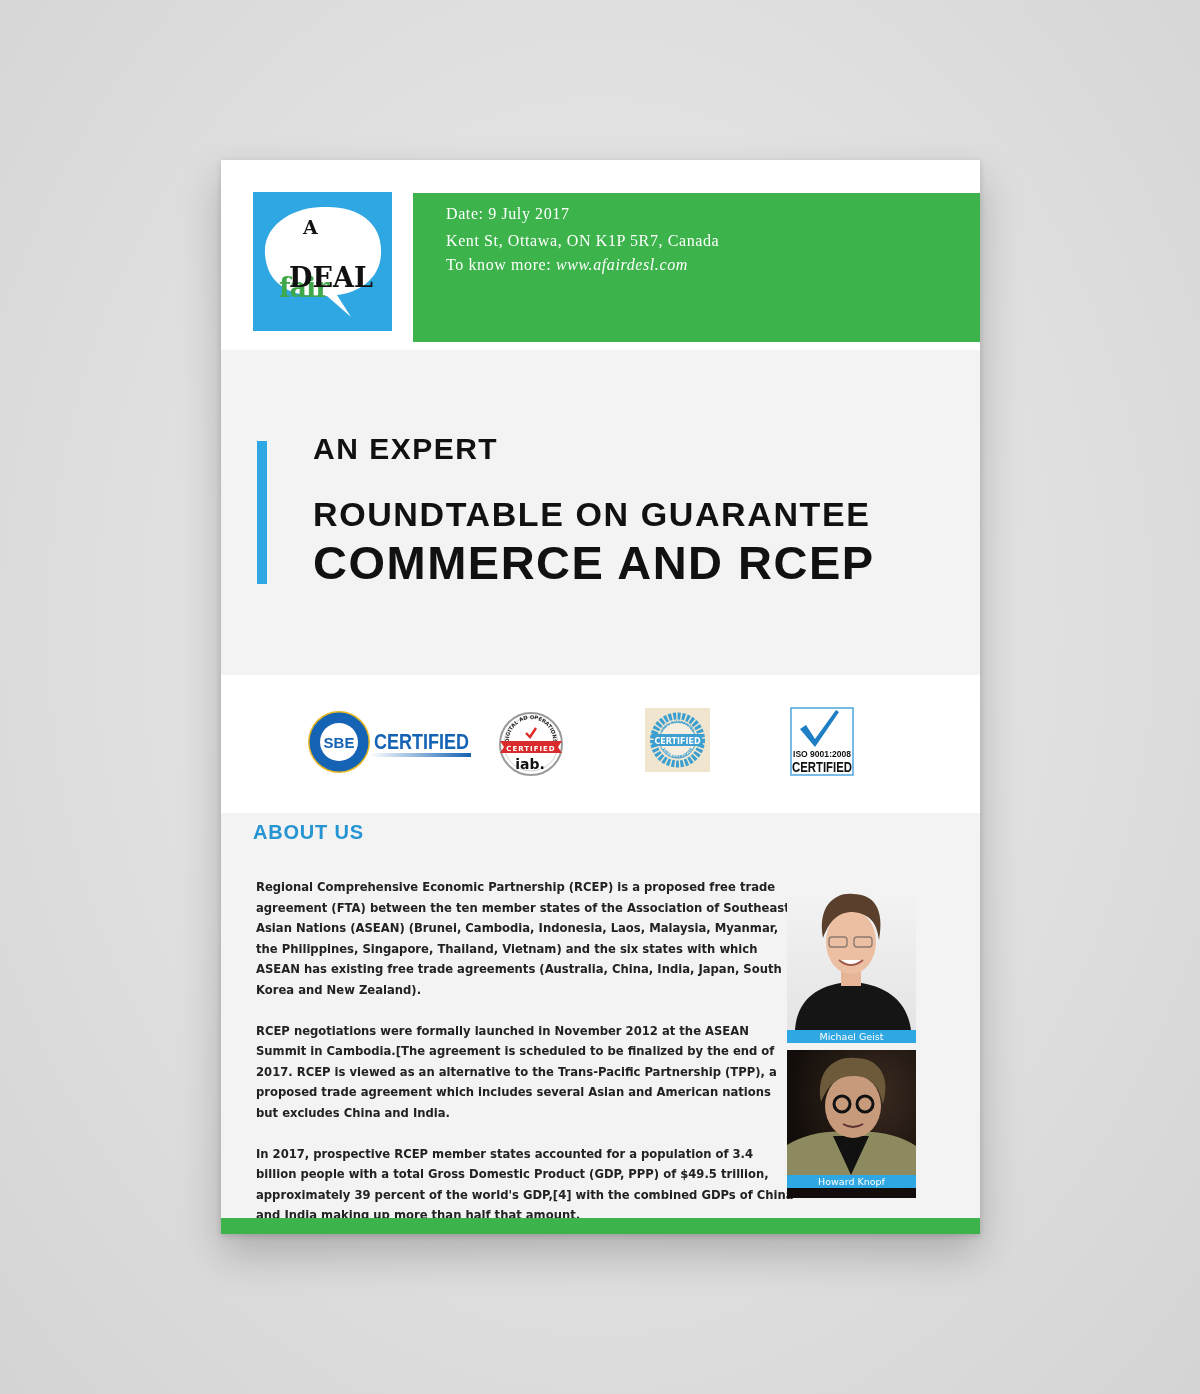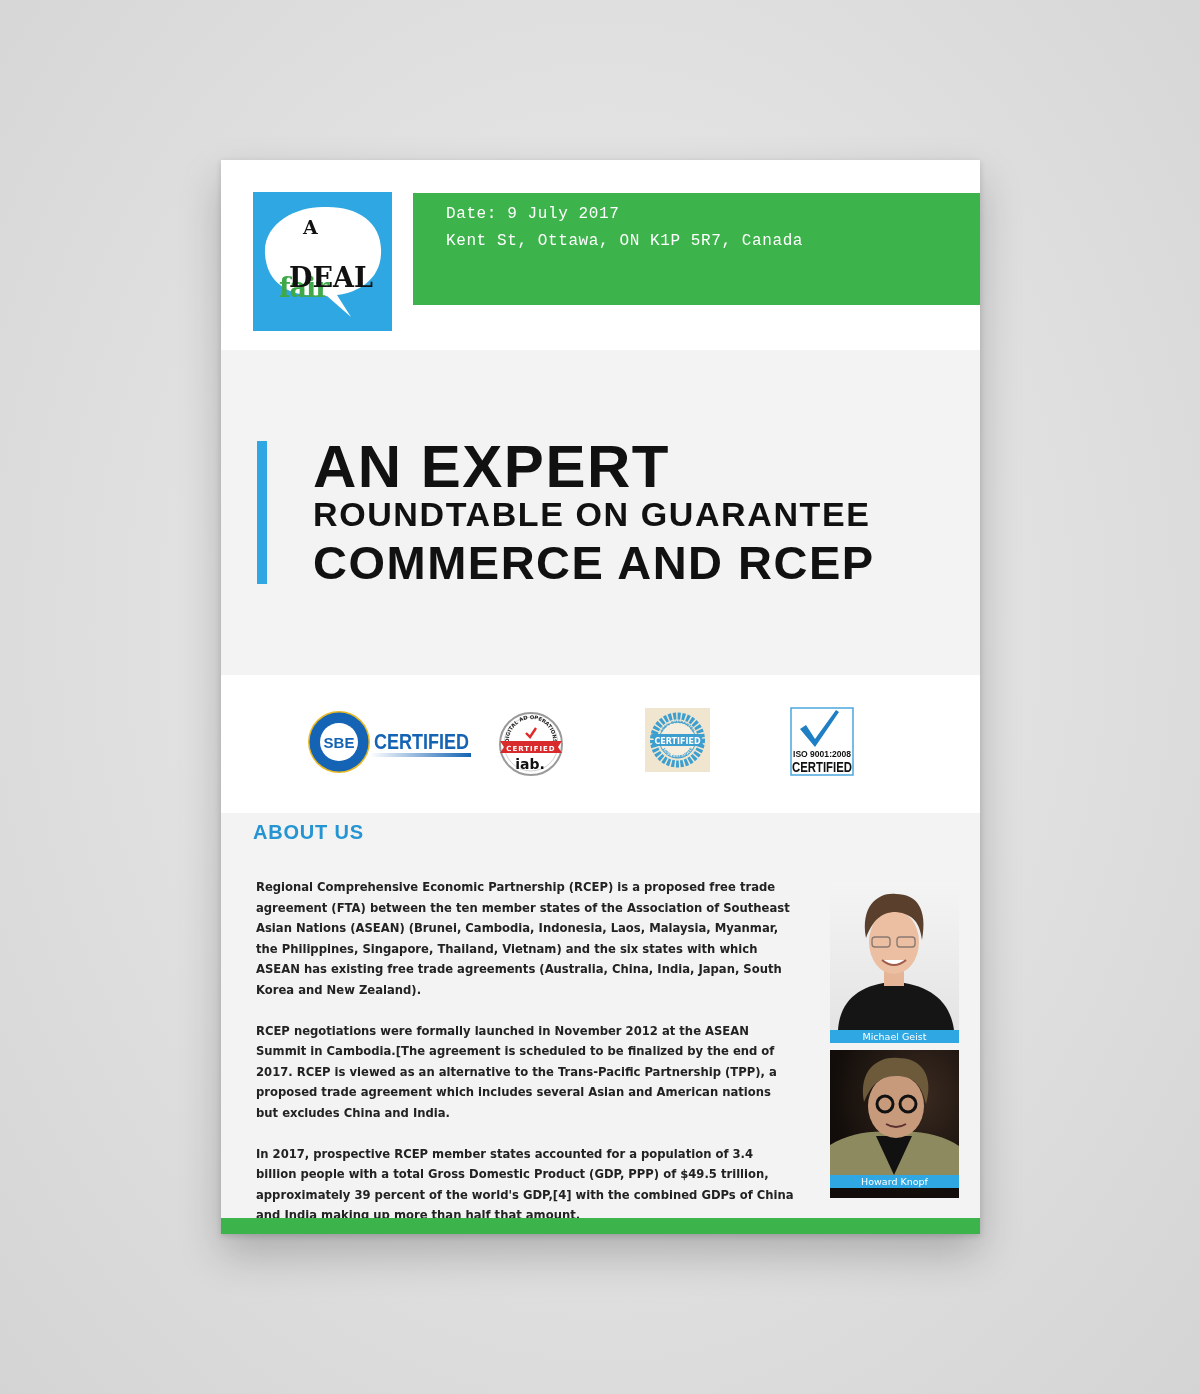--- a/index.html
+++ b/index.html
@@ -23,43 +23,43 @@
   }
   .logo {
     position: absolute; left: 32px; top: 32px; width: 139px; height: 139px;
     background: #2fa7e2; overflow: hidden;
   }
   .logo svg { position: absolute; left: 0; top: 0; }
   .logo .a { position: absolute; left: 50px; top: 24px; font-family: "DejaVu Serif", serif; font-weight: bold; font-size: 19px; color: #111; }
   .logo .fair { position: absolute; left: 26px; top: 36px; font-family: "DejaVu Serif", serif; font-weight: bold; font-size: 27px; color: #3ea84a; letter-spacing: -1px; margin-top: 44px; }
   .logo .deal { position: absolute; left: 36px; top: 70px; font-family: "DejaVu Serif", serif; font-weight: bold; font-size: 27px; color: #111; letter-spacing: 0px; }
   .info-box {
-    position: absolute; left: 192px; top: 33px; width: 567px; height: 112px;
+    position: absolute; left: 192px; top: 33px; width: 567px; height: 149px;
     background: #3db44b; color: #ffffff; padding: 9px 0 0 33px;
-    font-family: Liberation Mono, monospace; font-size: 16px; letter-spacing: 0.6px;
+    font-family: Liberation Serif, serif; font-size: 16px; letter-spacing: 0.6px;
   }
   .info-box div { line-height: 24px; white-space: nowrap; }
   .info-box .date { margin-bottom: 3px; }
   .info-box .time { margin-bottom: 3px; }
   .info-box .link-url { font-style: italic; }
   
   .title-area { position: absolute; left: 0; top: 190px; width: 759px; height: 325px; }
   .title-bar { position: absolute; left: 36px; top: 91px; width: 10px; height: 143px; background: #2fa7e2; }
-  .t1 { position: absolute; left: 92px; top: 82px; font-family: "Liberation Sans", sans-serif; font-weight: bold; font-size: 60px; letter-spacing: 1.5px; color: #111; white-space: nowrap; }
+  .t1 { position: absolute; left: 92px; top: 82px; font-family: "Liberation Sans", sans-serif; font-weight: bold; font-size: 30px; letter-spacing: 1.5px; color: #111; white-space: nowrap; }
   .t2 { position: absolute; left: 92px; top: 145px; font-family: "Liberation Sans", sans-serif; font-weight: bold; font-size: 34px; letter-spacing: 1.6px; color: #111; white-space: nowrap; }
   .t3 { position: absolute; left: 92px; top: 185px; font-family: "Liberation Sans", sans-serif; font-weight: bold; font-size: 47px; letter-spacing: 1.5px; color: #111; white-space: nowrap; }
   
   .certs { position: absolute; left: 0; top: 515px; width: 759px; height: 138px; background: #ffffff; }
   .cert { position: absolute; }
   
   .about { position: absolute; left: 0; top: 653px; width: 759px; height: 405px; }
   .about h2 { position: absolute; left: 32px; top: 8px; font-family: "Liberation Sans", sans-serif; font-weight: bold; font-size: 20px; letter-spacing: 0.8px; color: #2494d2; }
   .about .text { position: absolute; left: 35px; top: 64px; width: 540px; font-family: "DejaVu Sans", sans-serif; font-size: 11.6px; line-height: 20.5px; color: #222; font-weight: bold; }
   .about .text p { margin-bottom: 20.5px; }
-  .speaker { position: absolute; left: 609px; width: 129px; }
+  .speaker { position: absolute; left: 566px; width: 129px; }
   .speaker .photo { width: 129px; height: 148px; position: relative; overflow: hidden; }
   .speaker .caption { height: 13px; background: #2fa7e2; color: #fff; font-size: 9.5px; line-height: 13px; text-align: center; font-family: "DejaVu Sans", sans-serif; }
   .footer-bar { position: absolute; left: 0; top: 1058px; width: 759px; height: 16px; background: #3db44b; }
 </style>
 </head>
 <body>
 
 <div class="shadow-back"></div>
 
 <div class="page">
@@ -70,20 +70,21 @@
         <path d="M12,62 C10,30 45,14 72,15 C104,14 130,30 128,62 C127,88 104,101 84,103 L98,125 L74,104 C40,106 14,94 12,62 Z" fill="#ffffff"></path>
       </svg>
       <span class="a">A</span>
       <span class="fair">fair</span>
       <span class="deal">DEAL</span>
     </div>
 
     <div class="info-box">
       <div class="date">Date: 9 July 2017</div>
       <div>Kent St, Ottawa, ON K1P 5R7, Canada</div>
+      <div><span>To know more: </span><span class="link-url">www.afairdesl.com</span></div>
     </div>
   </div>
 
   <div class="title-area">
     <div class="title-bar"></div>
     <div class="t1">AN EXPERT</div>
     <div class="t2">ROUNDTABLE ON GUARANTEE</div>
     <div class="t3">COMMERCE AND RCEP</div>
   </div>
 

